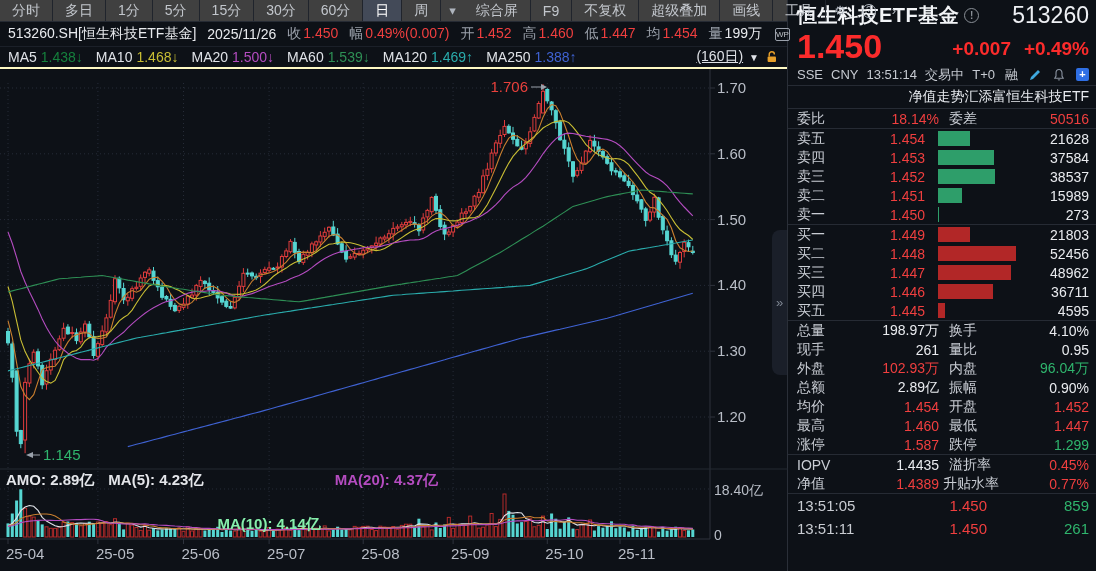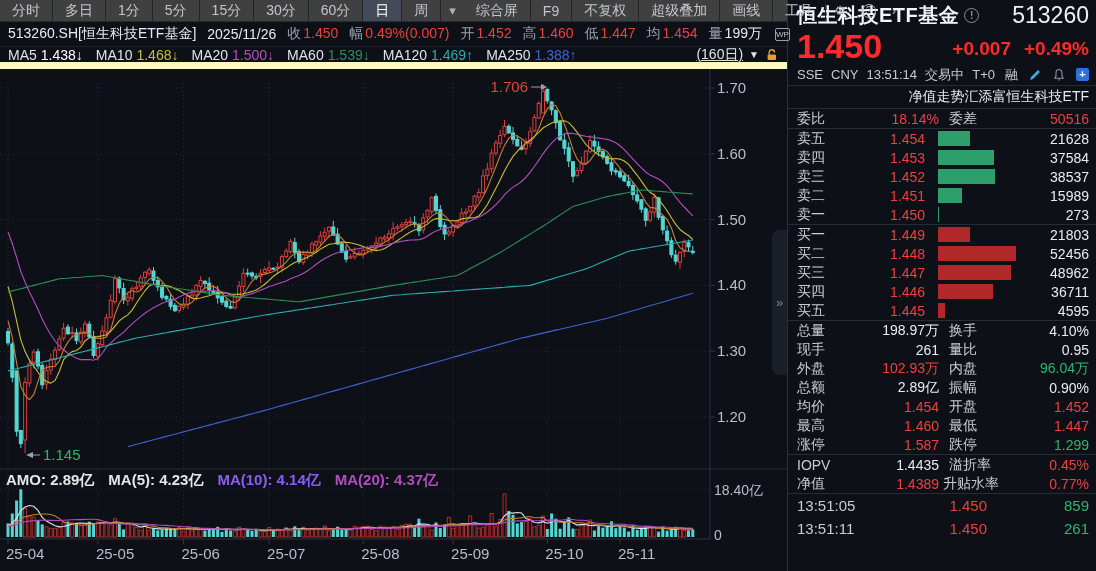--- a/index.html
+++ b/index.html
@@ -17,21 +17,21 @@
   .tb-item.sel{background:#434a58;color:#fff}
   .tb-icon{padding:0 8px;color:#aeb4bd;font-size:13px}
 
   
   .info{display:flex;align-items:center;height:25px;font-size:14px;white-space:nowrap;padding:0 8px;gap:11px;border-bottom:1px solid #1b2029}
   .info .w{color:#e8eaee}.info .lbl{color:#9ba1ab}.info .red{color:#f03f3f}
   .pair{display:flex;gap:2px}
   .wp-ic{display:inline-flex;align-items:center;justify-content:center;width:18px;height:13px;border:1px solid #9ba1ab;border-radius:2px;font-size:8px;color:#c0c4ca;margin-left:2px}
 
   
-  .mabar{display:flex;align-items:center;height:22px;font-size:14px;padding:0 8px;gap:13px;white-space:nowrap;border-bottom:7px solid #fef9c3}
+  .mabar{display:flex;align-items:center;height:22px;font-size:14px;padding:0 8px;gap:13px;white-space:nowrap;border-bottom:2px solid #fef9c3}
   .ma-item{display:flex;gap:4px}
   .ma-item .l{color:#dfe2e7}
   .range-grp{margin-left:auto;display:flex;align-items:center;gap:6px;color:#dfe2e7}
   .range-txt{text-decoration:underline}
   .caret{font-size:10px;color:#dfe2e7}
 
   svg text{font-family:"Liberation Sans","DejaVu Sans",sans-serif}
   .amo-row{position:absolute;left:6px;top:471px;height:17px;display:flex;gap:14px;font-size:15px;font-weight:700;line-height:17px;pointer-events:none}
   .collapse-tab{position:absolute;left:772px;top:230px;width:15px;height:145px;background:#1a1f29;border-radius:8px 0 0 8px;display:flex;align-items:center;justify-content:center;color:#7e8692;font-size:13px}
 
@@ -128,21 +128,21 @@
           <span class="lbl">量</span>
           <span class="w">199万</span>
         </span>
       <span class="wp-ic">WP</span>
     </div>
 
     <div class="mabar">
       <span id="ma-items" style="display:flex;gap:13px">
           <span class="ma-item">
             <span class="l">MA5</span>
-            <span style="color: #ffffff;">1.438↓</span>
+            <span style="color: #15803d;">1.438↓</span>
           </span>
           <span class="ma-item">
             <span class="l">MA10</span>
             <span style="color: rgb(201, 190, 52);">1.468↓</span>
           </span>
           <span class="ma-item">
             <span class="l">MA20</span>
             <span style="color: rgb(180, 76, 192);">1.500↓</span>
           </span>
           <span class="ma-item">
@@ -729,21 +729,21 @@
       <g>
         <polygon points="33,383 26,386 33,389" fill="#9aa1ab"></polygon>
         <line x1="32" y1="386" x2="40" y2="386" stroke="#9aa1ab" stroke-width="1"></line>
         <text x="43" y="391" font-size="15" fill="#2fb56d">1.145</text>
       </g>
     </svg>
 
     <div class="amo-row" id="amo">
         <span style="color: rgb(228, 230, 234);">AMO: 2.89亿</span>
         <span style="color: rgb(228, 230, 234);">MA(5): 4.23亿</span>
-        <span style="color: #8b5cf6;">MA(10): 4.14亿</span>
+        <span style="color: #86efac; margin-top: 44px;">MA(10): 4.14亿</span>
         <span style="color: rgb(180, 76, 192);">MA(20): 4.37亿</span>
       </div>
     <div class="collapse-tab">»</div>
   </div>
 
   <div class="right-col">
 
     <div class="name-row rc-pad">
       <span class="fund-name">恒生科技ETF基金</span>
       <span class="info-ic">!</span>

